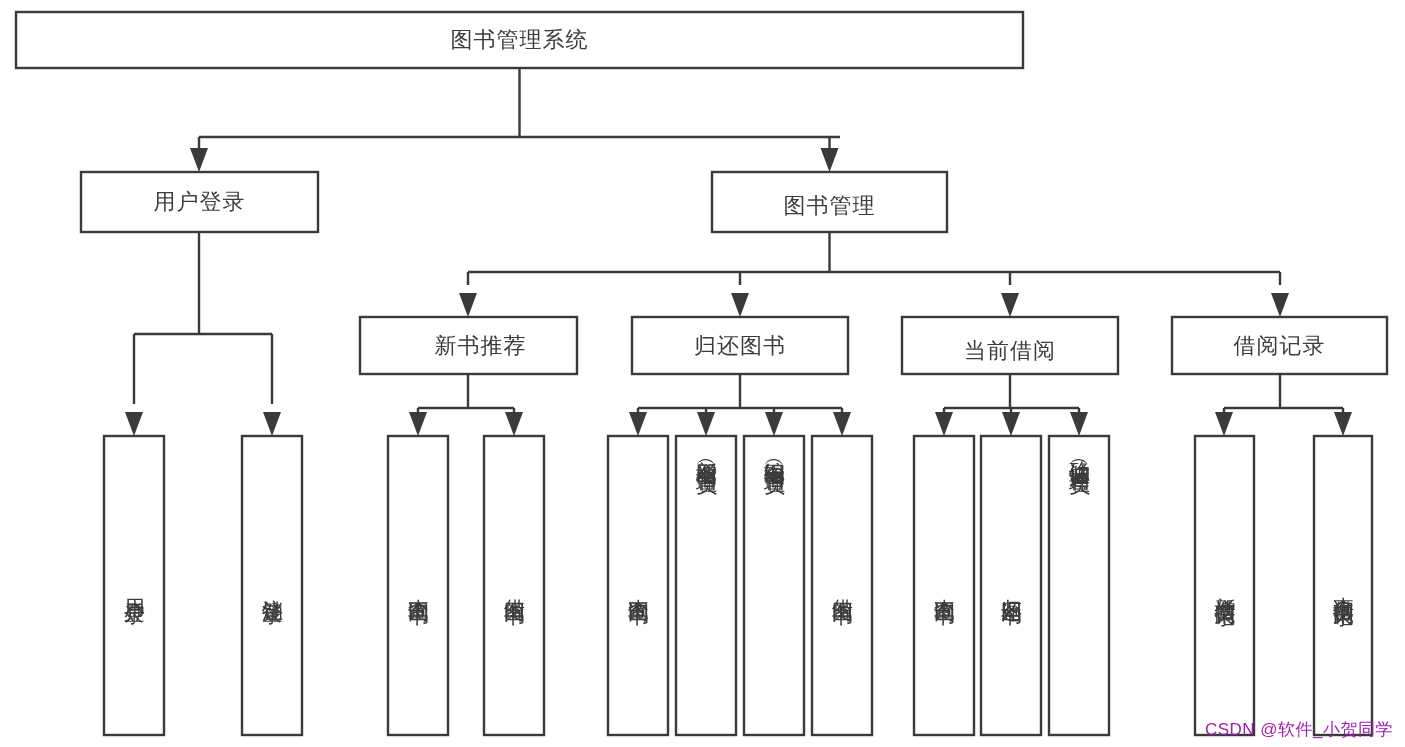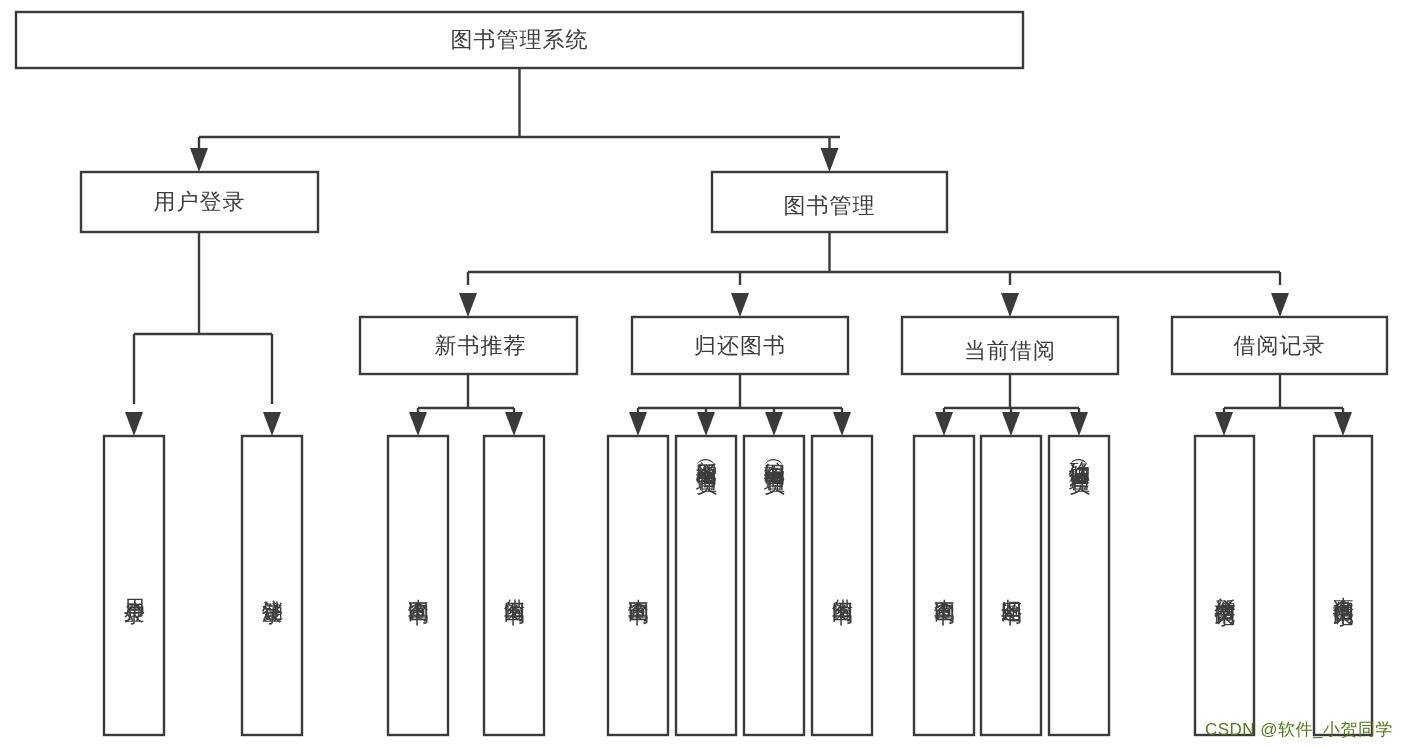--- a/index.html
+++ b/index.html
@@ -72,21 +72,21 @@
     color: #3c3c3c;
     white-space: nowrap;
     letter-spacing: 1px;
   }
   #watermark {
     position: absolute;
     right: 12px;
     bottom: 6px;
     font-family: "Liberation Sans", "DejaVu Sans", sans-serif;
     font-size: 17px;
-    color: #4d7c0f;
+    color: #a21caf;
     letter-spacing: 0.5px;
     white-space: nowrap;
     pointer-events: none;
     margin-top: 24px;
   }
 </style>
 </head>
 <body>
 
 <div id="diagram-root">

